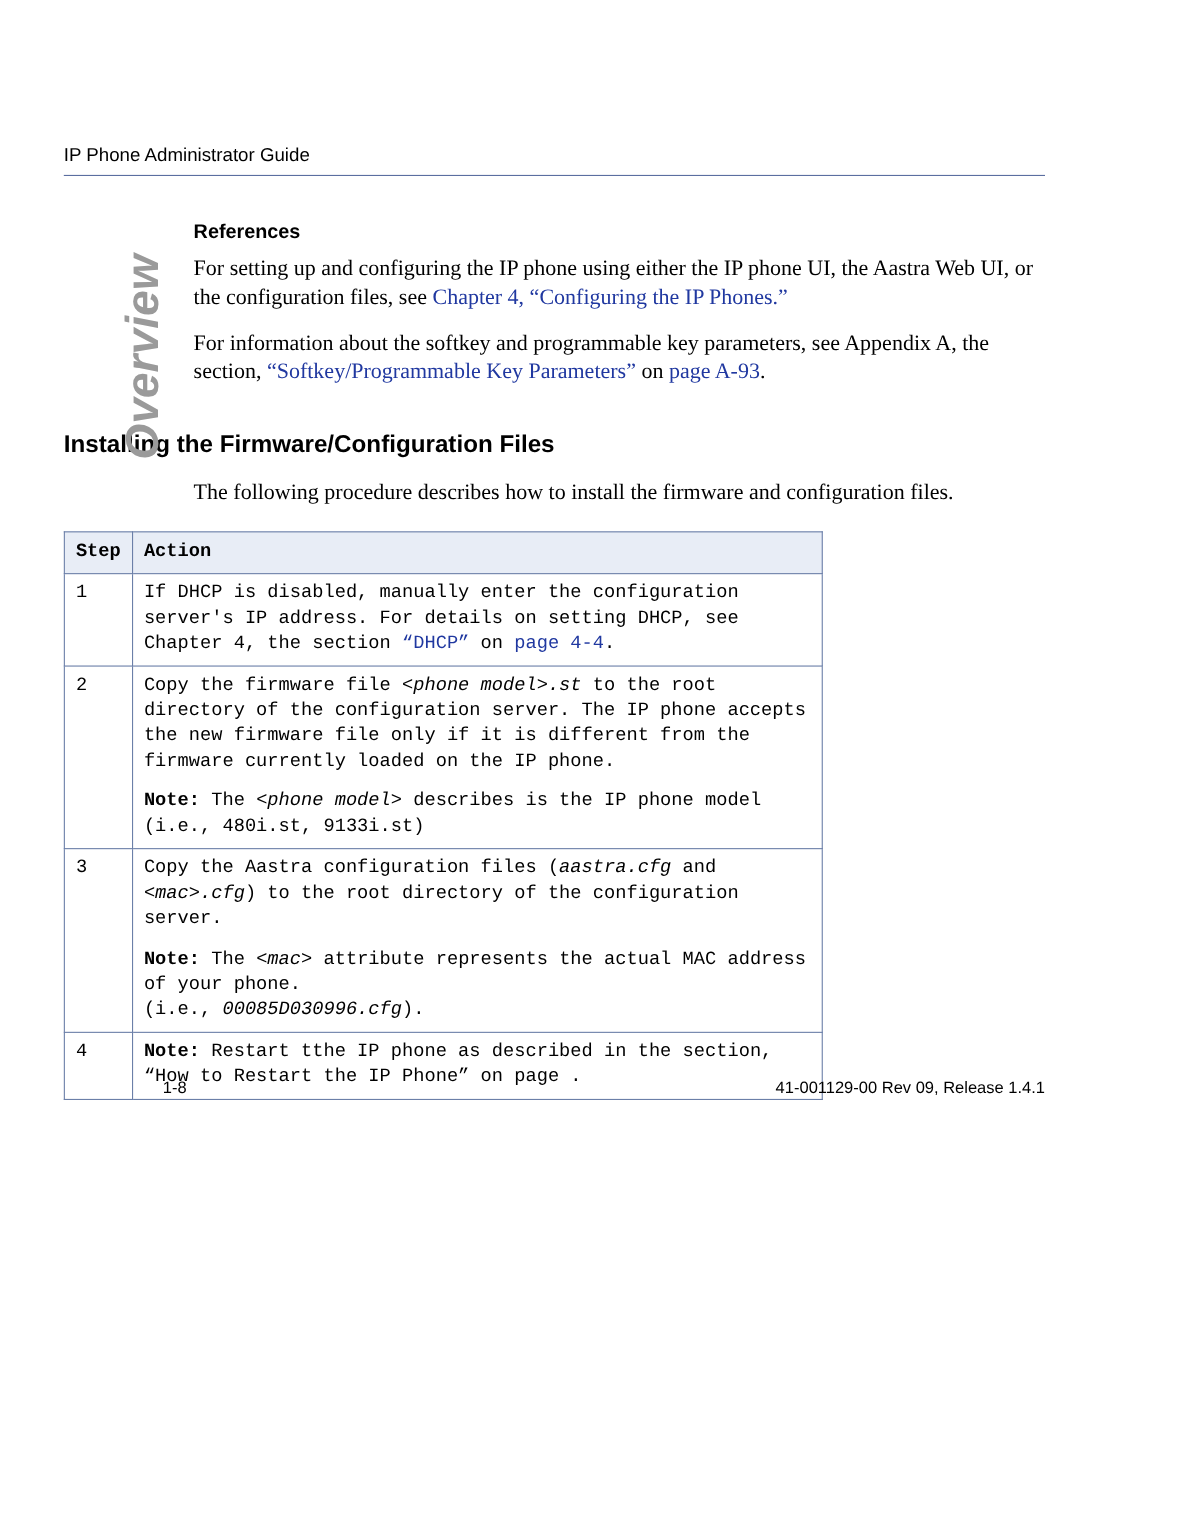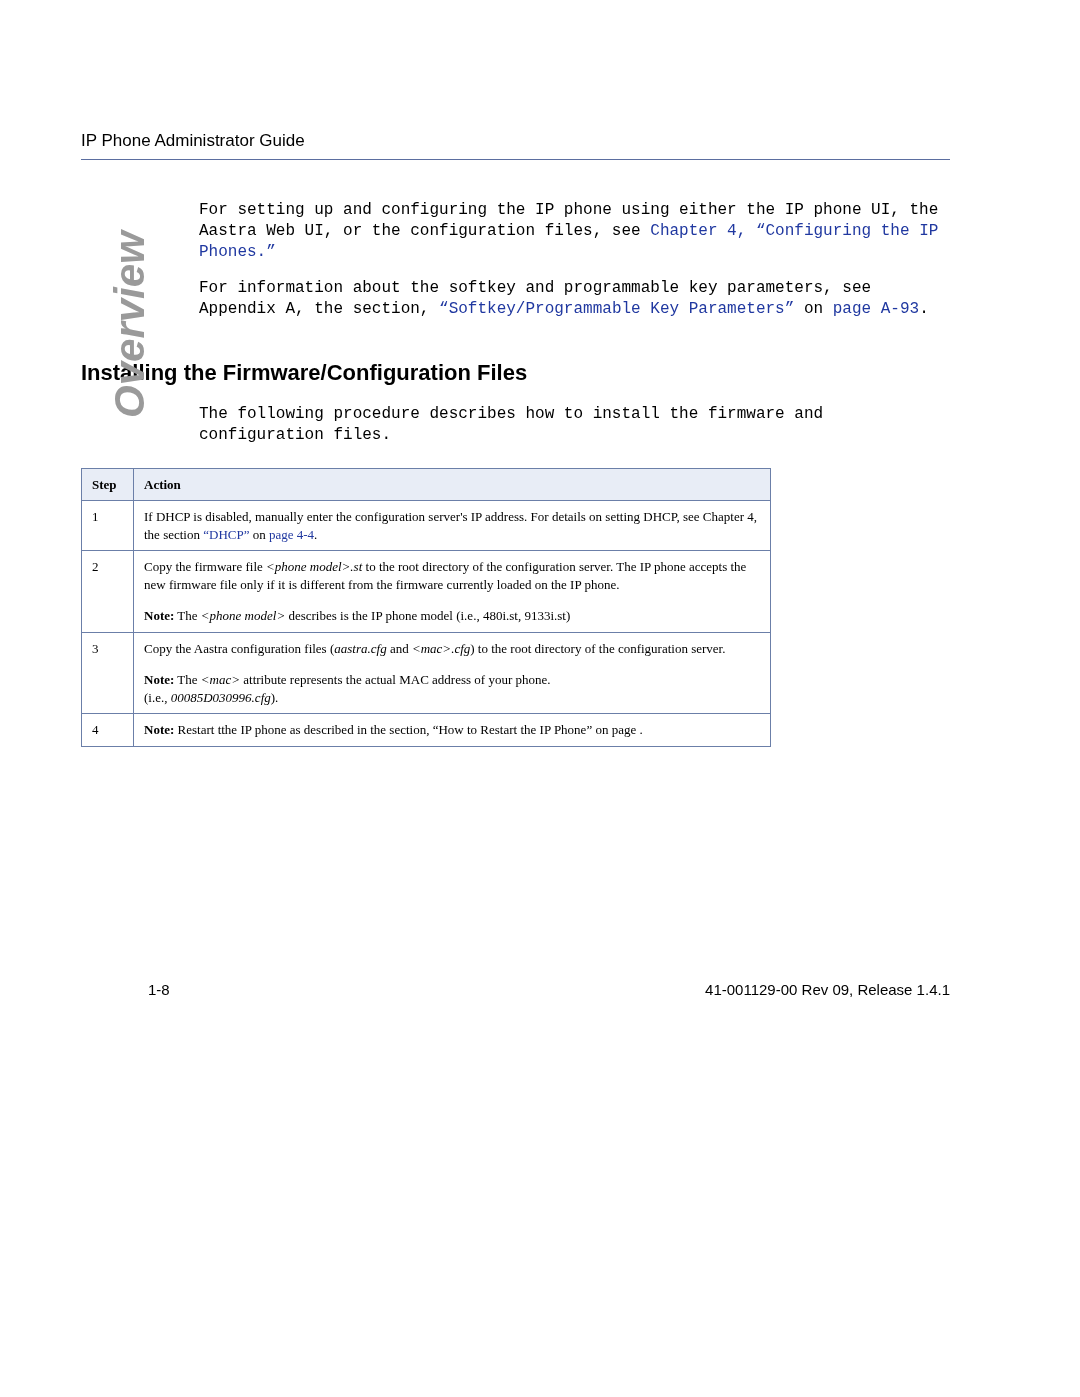--- a/index.html
+++ b/index.html
@@ -7,21 +7,21 @@
     background: #fff;
     width: 1080px;
     height: 1397px;
     font-family: Arial, Helvetica, sans-serif;
     color: #000;
   }
   .page {
     position: relative;
     width: 1080px;
     height: 1308px;
-    padding: 130px 130px 0 81px;
+    padding: 130px 130px 0 58px;
   }
   .header-block { margin-bottom: 6px; }
   .header-line { font-size: 17px; color: #000; line-height: 1.35; }
   .hr { border: none; border-top: 1.5px solid #5b6ea0; margin-top: 4px; margin-bottom: 40px; }
   .side-label {
     position: absolute;
     left: 106px;
     top: 234px;
     transform: rotate(-90deg);
     transform-origin: left top;
@@ -29,34 +29,34 @@
     font-weight: bold;
     font-style: italic;
     font-size: 42px;
     color: #9a9a9a;
     letter-spacing: 0;
     white-space: nowrap;
   }
   .content { margin-left: 118px; }
   .ref-heading { font-size: 18px; font-weight: bold; margin-bottom: 10px; }
   .para {
-    font-family: Liberation Mono, monospace;
-    font-size: 16px;
+    font-family: Liberation Serif, serif;
+    font-size: 20px;
     line-height: 1.3;
     margin-bottom: 16px;
   }
   .link { color: #2038a0; }
   .section-heading { font-size: 22px; font-weight: bold; margin: 26px 0 18px 0; }
   .section-block { margin-left: 0; margin-top: 40px; }
   .steps-table {
     border-collapse: collapse;
     width: 690px;
     margin-top: 22px;
-    font-size: 13px;
-    font-family: Liberation Serif, serif;
+    font-size: 17px;
+    font-family: Liberation Mono, monospace;
   }
   .steps-table th, .steps-table td {
     border: 1px solid #6b7fa8;
     padding: 7px 10px;
     text-align: left;
     vertical-align: top;
     line-height: 1.35;
   }
   .steps-table th { background: #e8edf6; font-weight: bold; }
   .steps-table th.step-col, .steps-table td.step-col { width: 52px; }
@@ -79,20 +79,21 @@
 <div class="page">
 
   <div class="header-block">
     <div class="header-line">IP Phone Administrator Guide</div>
   </div>
   <hr class="hr">
 
   <div class="side-label" style="top:418px;">Overview</div>
 
   <div class="content">
+    <div class="ref-heading">References</div>
     <p class="para">
       <span>For setting up and configuring the IP phone using either the IP phone UI, the Aastra Web UI, or the configuration files, see </span><span class="link">Chapter 4, “Configuring the IP Phones.”</span>
     </p>
     <p class="para">
       <span>For information about the softkey and programmable key parameters, see Appendix A, the section, </span><span class="link">“Softkey/Programmable Key Parameters”</span><span> on </span><span class="link">page A-93</span><span>.</span>
     </p>
   </div>
 
   <div class="section-block">
     <div class="section-heading">Installing the Firmware/Configuration Files</div>

